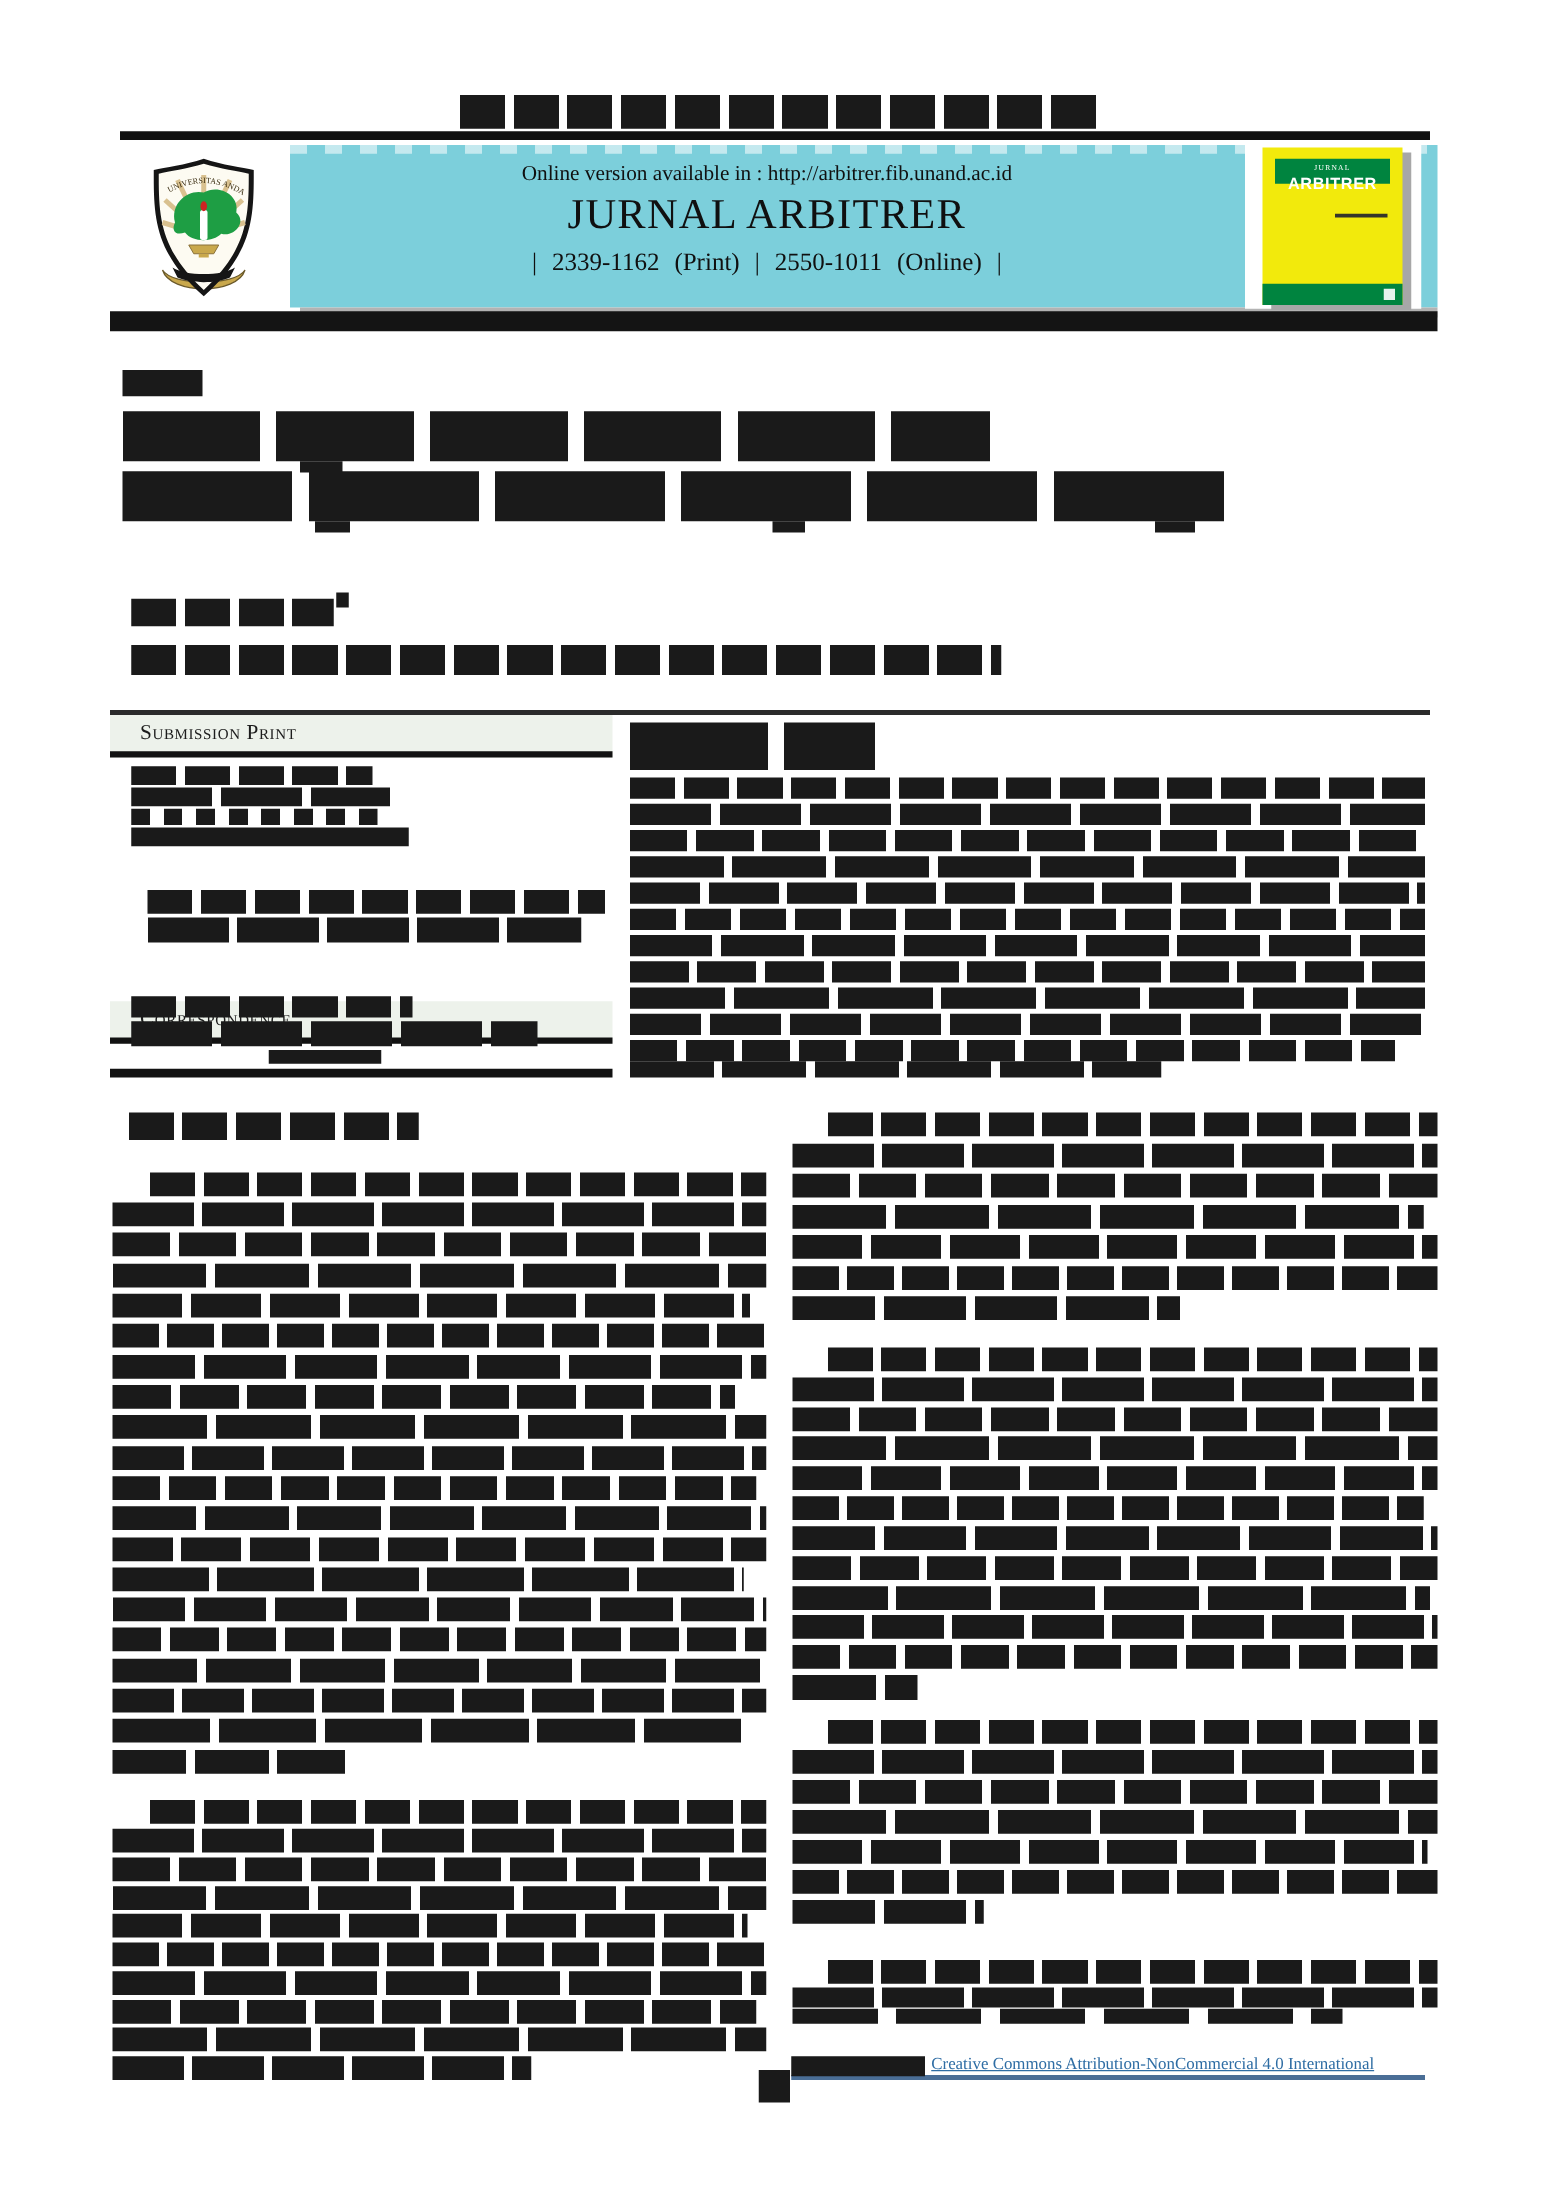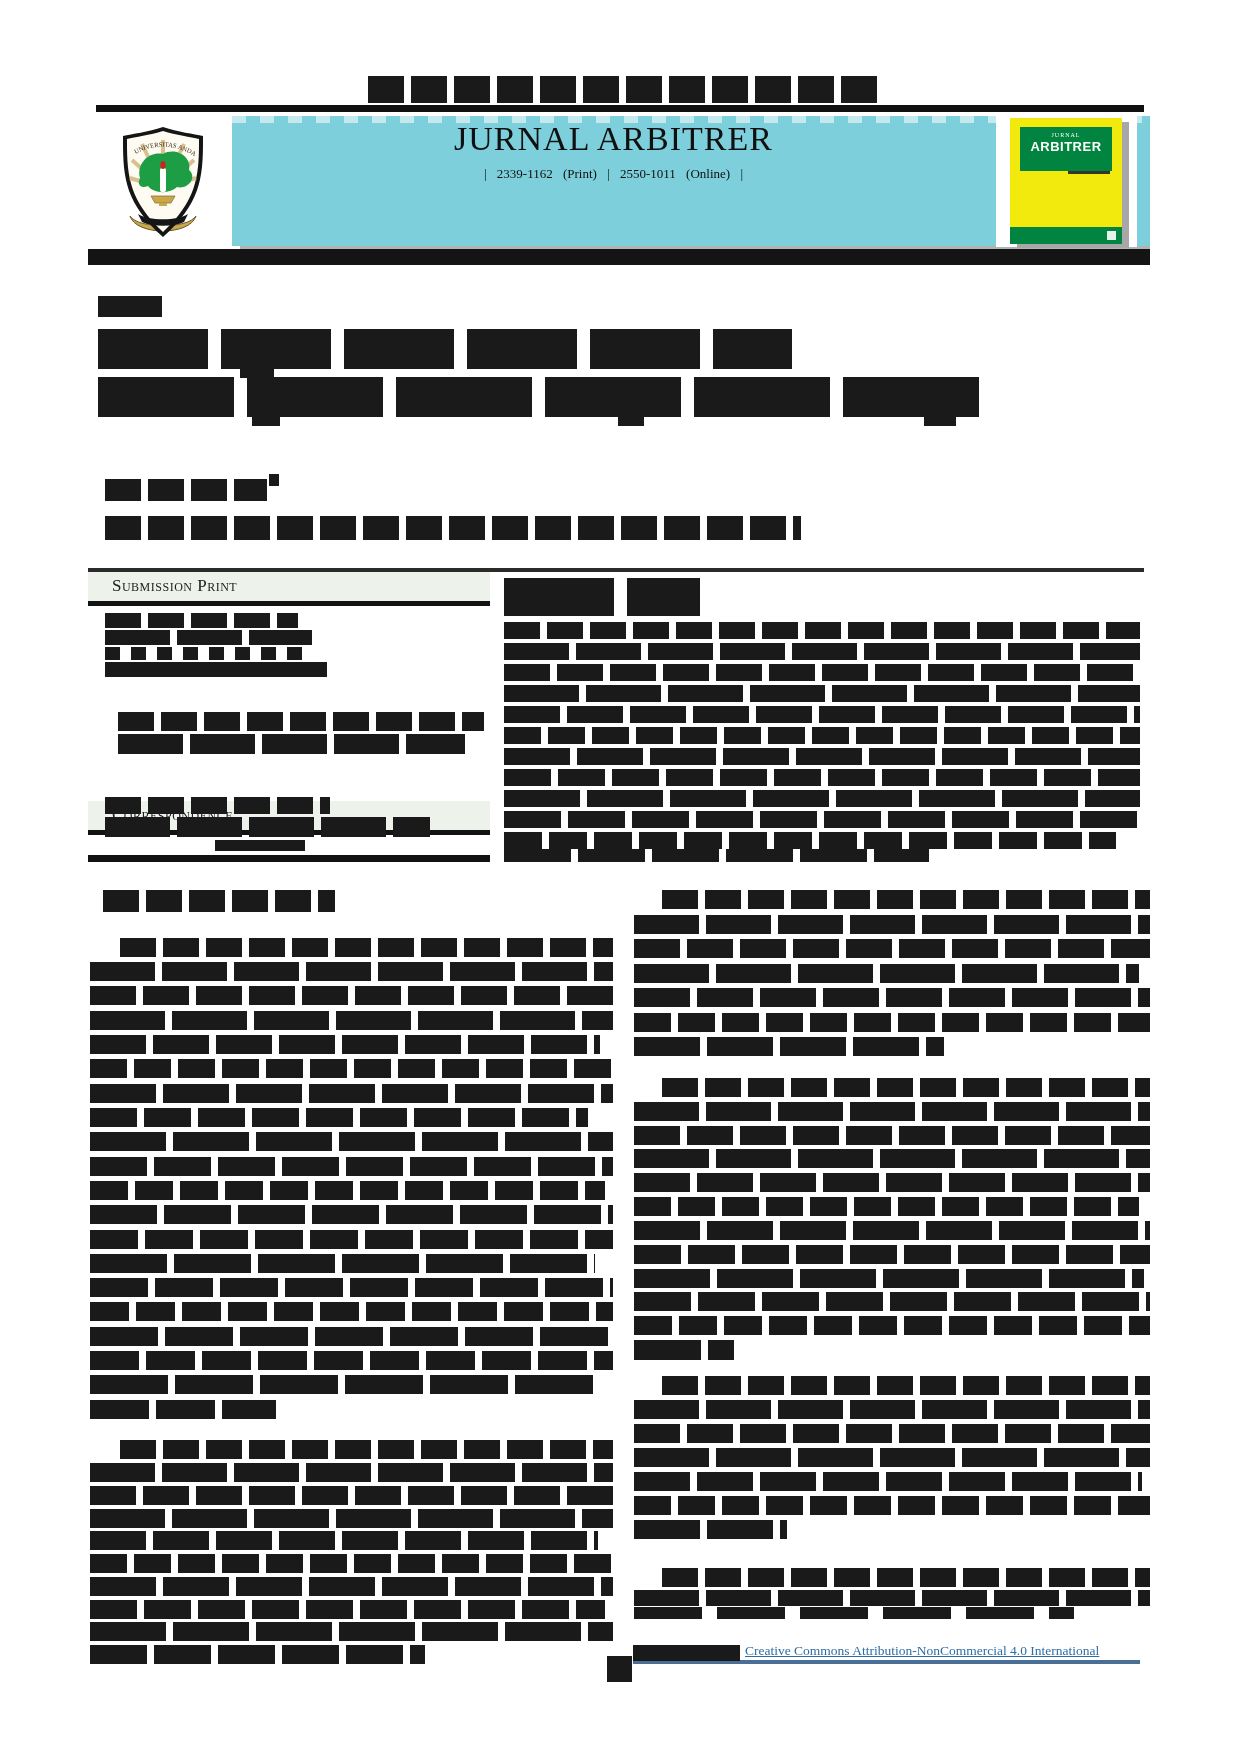--- a/index.html
+++ b/index.html
@@ -8,28 +8,28 @@
 
   
   .rule-top{position:absolute;left:96px;top:105px;width:1048px;height:7px;background:#101010;}
   .banner{position:absolute;left:232px;top:116px;width:918px;height:130px;background:var(--cyan,#7ccfdb);}
   .banner::before{content:"";position:absolute;left:0;top:0;width:100%;height:7px;
         background:repeating-linear-gradient(90deg, rgba(255,255,255,.55) 0 14px, rgba(255,255,255,0) 14px 28px);}
   .banner-shadow{position:absolute;left:240px;top:246px;width:910px;height:8px;background:#b3b3b3;}
   .banner-inner{position:absolute;left:0;top:0;width:763px;height:130px;text-align:center;color:#101010;}
   .online-line{margin-top:13px;font-size:17px;}
   .journal-title{margin-top:4px;font-size:34px;font-weight:normal;letter-spacing:1px;}
-  .issn-line{margin-top:8px;font-size:13px;word-spacing:7px;}
+  .issn-line{margin-top:8px;font-size:20px;word-spacing:7px;}
 
   .logo{position:absolute;left:118px;top:126px;width:90px;height:112px;}
 
   .cover-holder{position:absolute;left:996px;top:114px;width:141px;height:133px;background:#ffffff;}
   .cover{position:absolute;left:14px;top:4px;width:112px;height:126px;background:var(--cover-yellow,#f2ea0c);
          box-shadow:7px 4px 0 0 #a7a7a7;}
-  .cover-head{position:absolute;left:10px;top:9px;width:92px;height:44px;background:var(--cover-green,#00843f);
+  .cover-head{position:absolute;left:10px;top:9px;width:92px;height:20px;background:var(--cover-green,#00843f);
          color:#ffffff;text-align:center;}
   .cover-small{font-size:6px;line-height:8px;letter-spacing:1px;margin-top:4px;}
   .cover-big{font-size:13px;font-weight:bold;letter-spacing:.5px;font-family:"Liberation Sans",sans-serif;}
   .cover-volline{position:absolute;right:12px;top:53px;width:42px;height:3px;background:#35352a;}
   .cover-foot{position:absolute;left:0;bottom:0;width:100%;height:17px;background:var(--cover-green,#00843f);}
   .cover-footmark{position:absolute;right:6px;bottom:4px;width:9px;height:9px;background:#ffffff;opacity:.9;}
 
   .header-black-bar{position:absolute;left:88px;top:249px;width:1062px;height:16px;background:#141414;}
 
   
@@ -53,20 +53,21 @@
 </style>
 </head>
 <body>
 
 <div class="page">
 
   <div class="rule-top"></div>
 
   <div class="banner">
     <div class="banner-inner">
+      <div class="online-line">Online version available in : http://arbitrer.fib.unand.ac.id</div>
       <div class="journal-title">JURNAL ARBITRER</div>
       <div class="issn-line">| 2339-1162 (Print) | 2550-1011 (Online) |</div>
     </div>
   </div>
   <div class="banner-shadow"></div>
 
   <svg class="logo" viewBox="0 0 90 112">
     <path d="M12,90 C20,103 70,103 78,90 C72,110 18,110 12,90 Z" fill="#c9a84c" stroke="#6b5a2b" stroke-width="1"></path>
     <path d="M45,1 C60,6 76,8 85,10 L85,16 C85,52 82,78 45,111 C8,78 5,52 5,16 L5,10 C14,8 30,6 45,1 Z" fill="#151515"></path>
     <path d="M45,5 C58,9 73,11 81,13 L81,17 C81,51 78,75 45,106 C12,75 9,51 9,17 L9,13 C17,11 32,9 45,5 Z" fill="#fdfbf2"></path>

